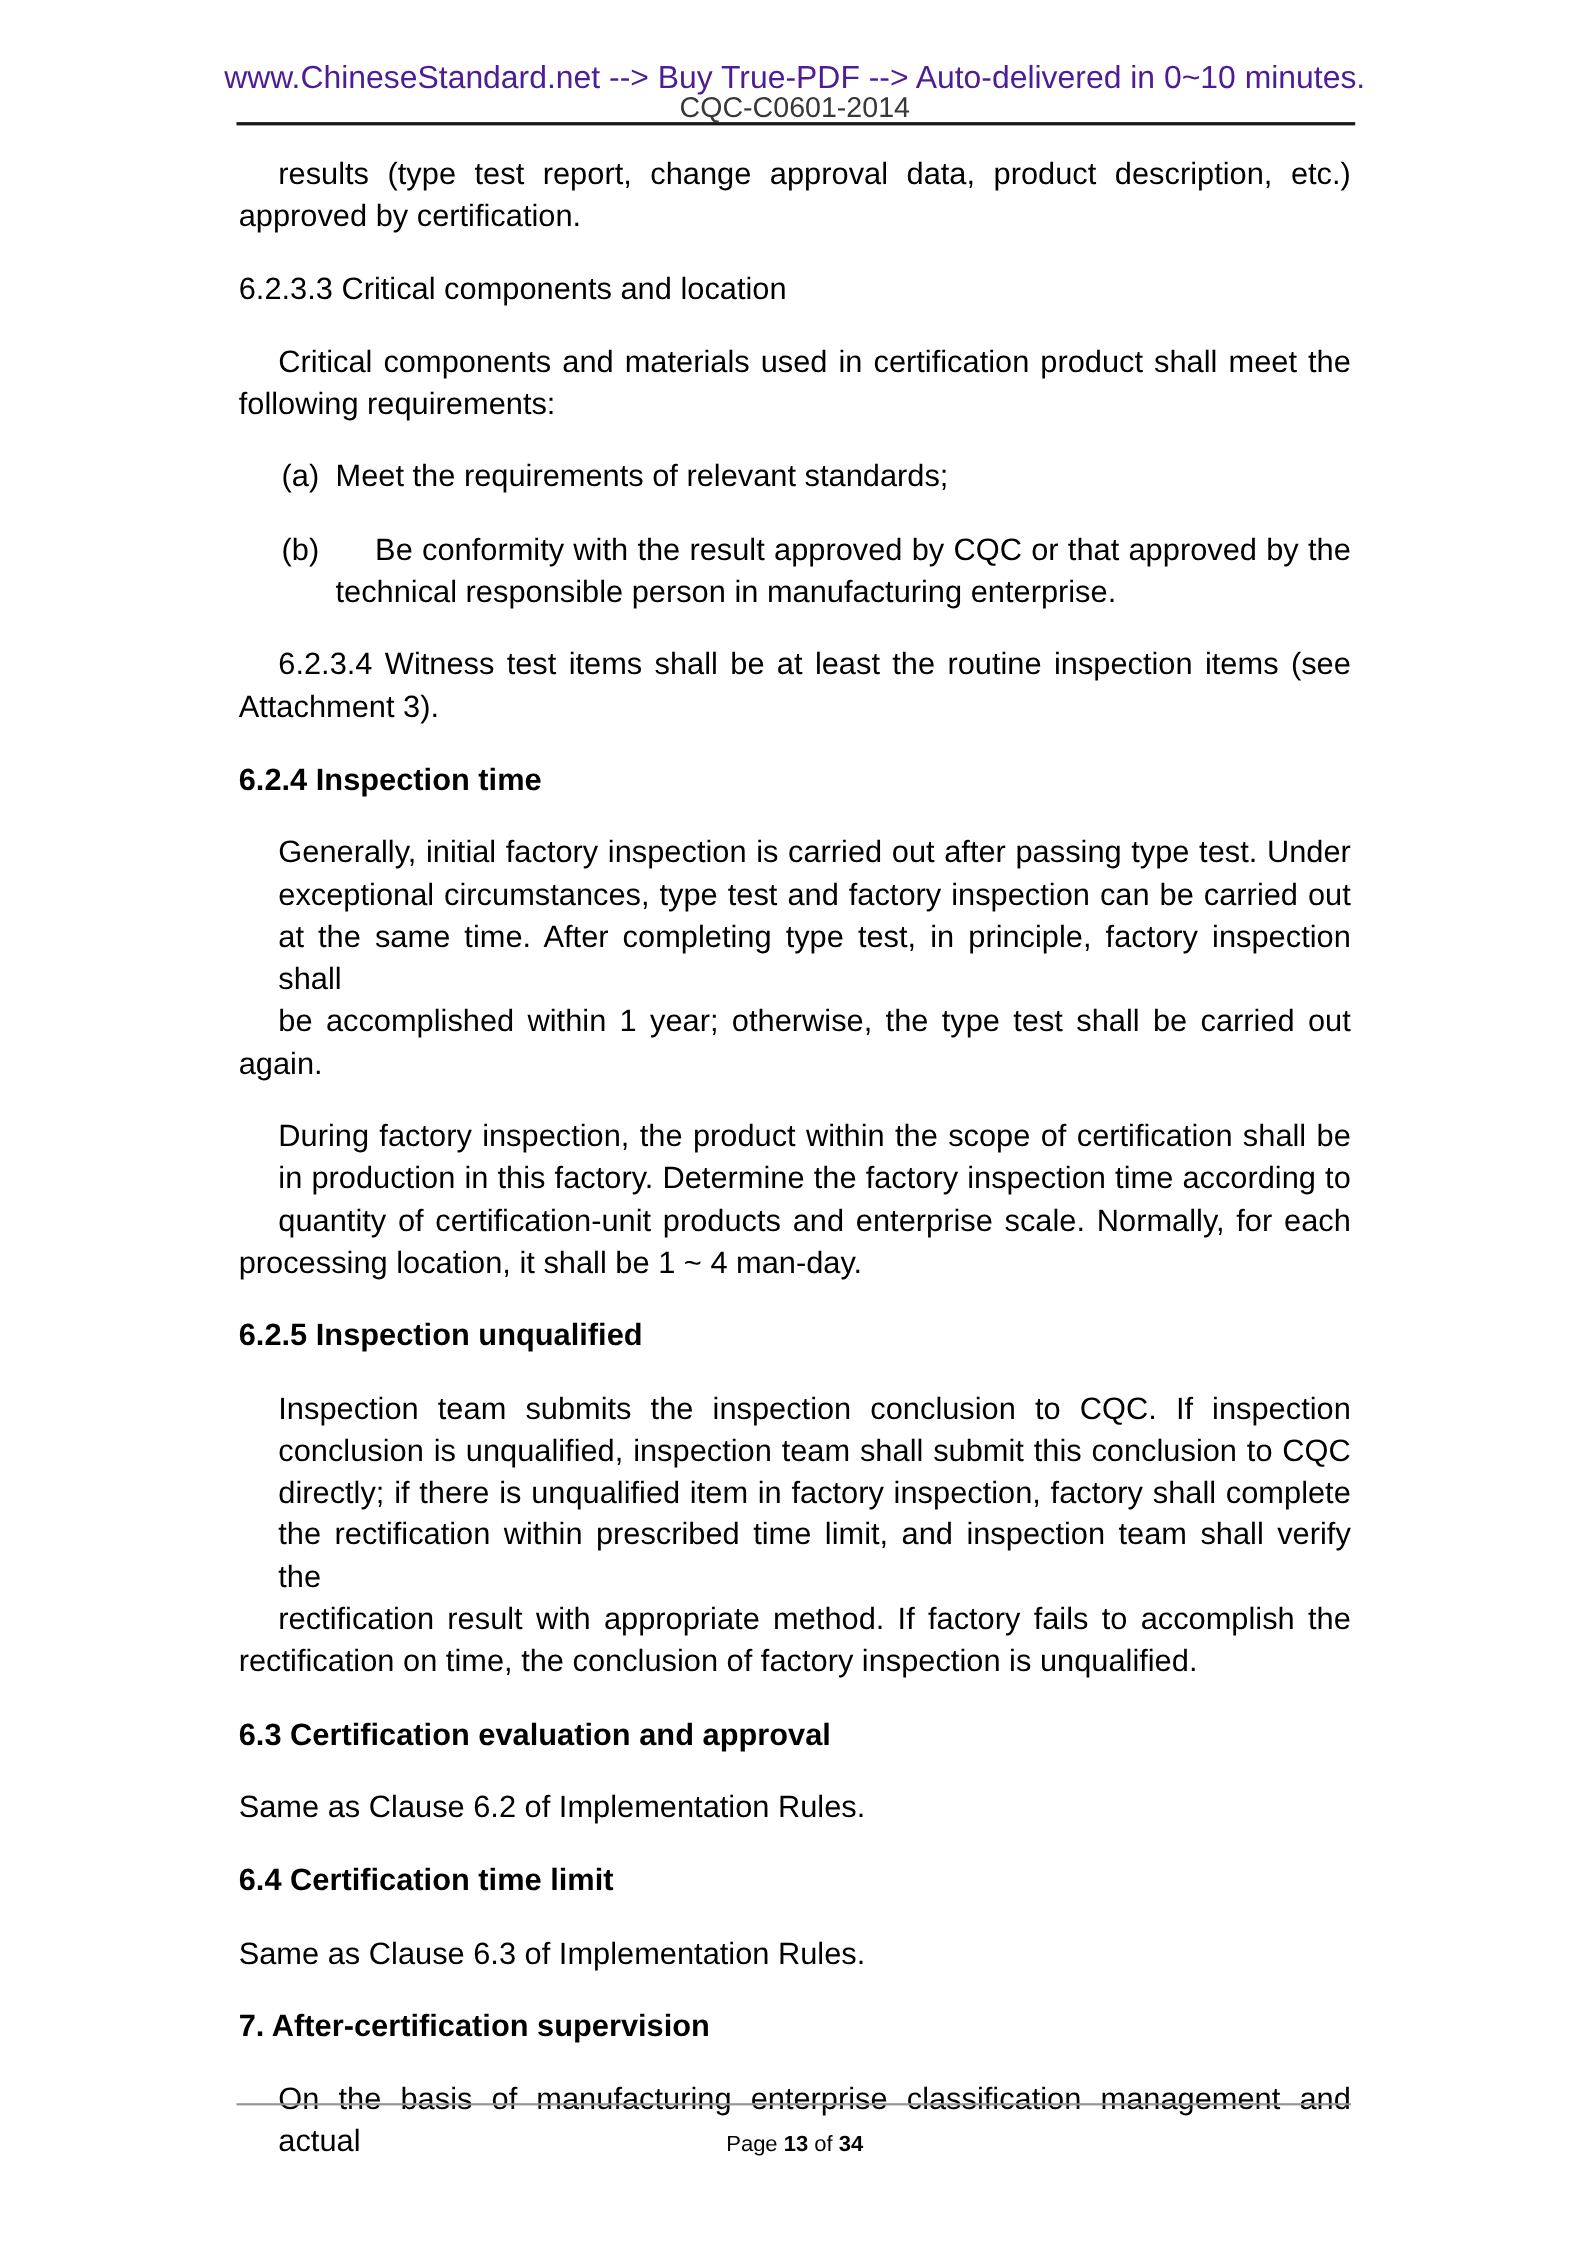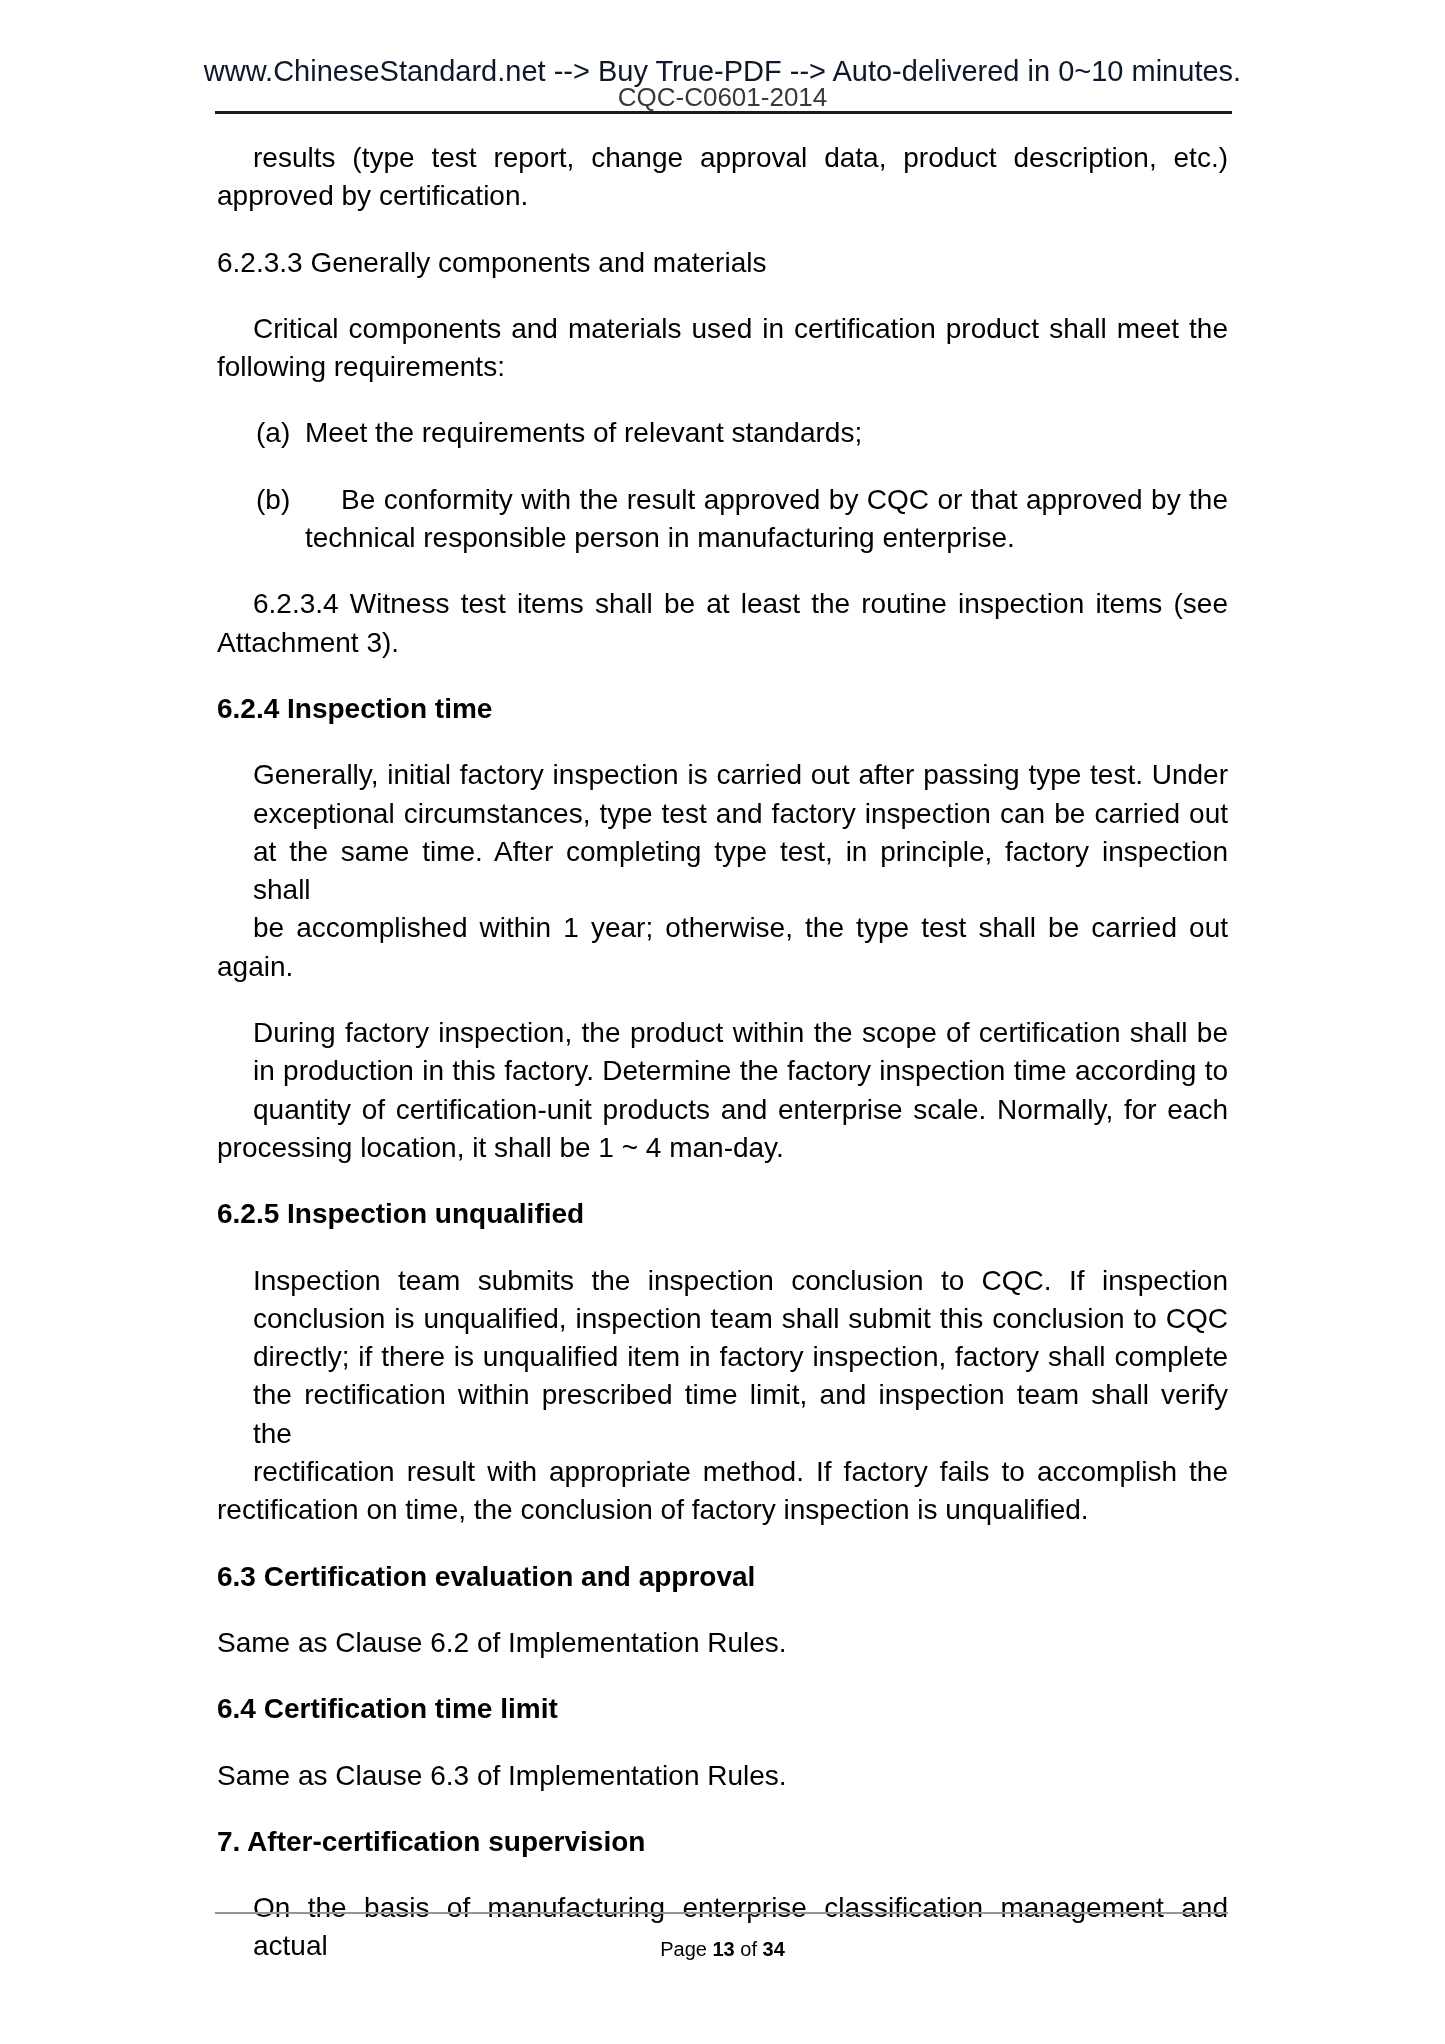--- a/index.html
+++ b/index.html
@@ -17,21 +17,21 @@
     overflow: hidden;
   }
   .banner {
     position: absolute;
     top: 56px;
     left: 0;
     width: 100%;
     text-align: center;
     font-size: 29px;
     line-height: 30px;
-    color: #0f172a;
+    color: #4c1d95;
     white-space: nowrap;
   }
   .doc-number {
     position: absolute;
     top: 85px;
     left: 0;
     width: 100%;
     text-align: center;
     font-size: 26px;
     line-height: 24px;
@@ -90,21 +90,21 @@
   <div class="doc-number">CQC-C0601-2014</div>
 
   <div class="header-rule"></div>
 
   <div class="content">
       <div class="block paragraph">
         <div class="line j">results (type test report, change approval data, product description, etc.)</div>
         <div class="line">approved by certification.</div>
       </div>
       <div class="block paragraph">
-        <div class="line">6.2.3.3 Generally components and materials</div>
+        <div class="line">6.2.3.3 Critical components and location</div>
       </div>
       <div class="block paragraph">
         <div class="line j">Critical components and materials used in certification product shall meet the</div>
         <div class="line">following requirements:</div>
       </div>
       <div class="block list-item">
         <span class="marker">(a)</span>
         <div class="line">Meet the requirements of relevant standards;</div>
       </div>
       <div class="block list-item">

